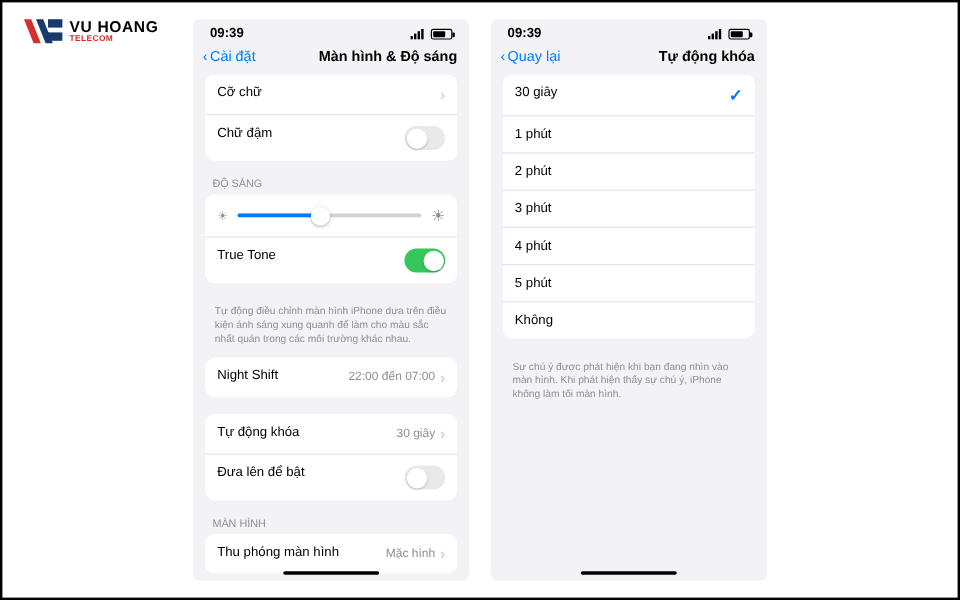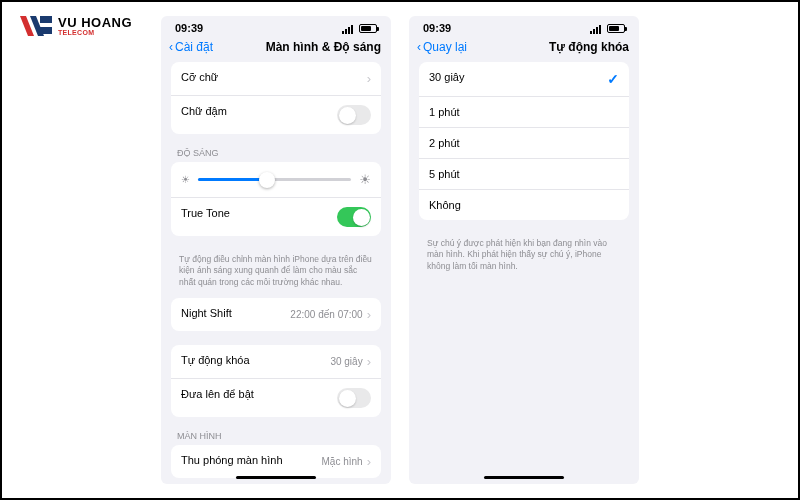--- a/index.html
+++ b/index.html
@@ -182,20 +182,26 @@
             <span class="row-label">30 giây</span>
             <span class="check">✓</span>
           </div>
           <div class="row">
             <span class="row-label">1 phút</span>
           </div>
           <div class="row">
             <span class="row-label">2 phút</span>
           </div>
           <div class="row">
+            <span class="row-label">3 phút</span>
+          </div>
+          <div class="row">
+            <span class="row-label">4 phút</span>
+          </div>
+          <div class="row">
             <span class="row-label">5 phút</span>
           </div>
           <div class="row">
             <span class="row-label">Không</span>
           </div>
         </div>
       <div class="footer-text">Sự chú ý được phát hiện khi bạn đang nhìn vào màn hình. Khi phát hiện thấy sự chú ý, iPhone không làm tối màn hình.</div>
     </div>
     <div class="home-indicator"></div>
   </div>

